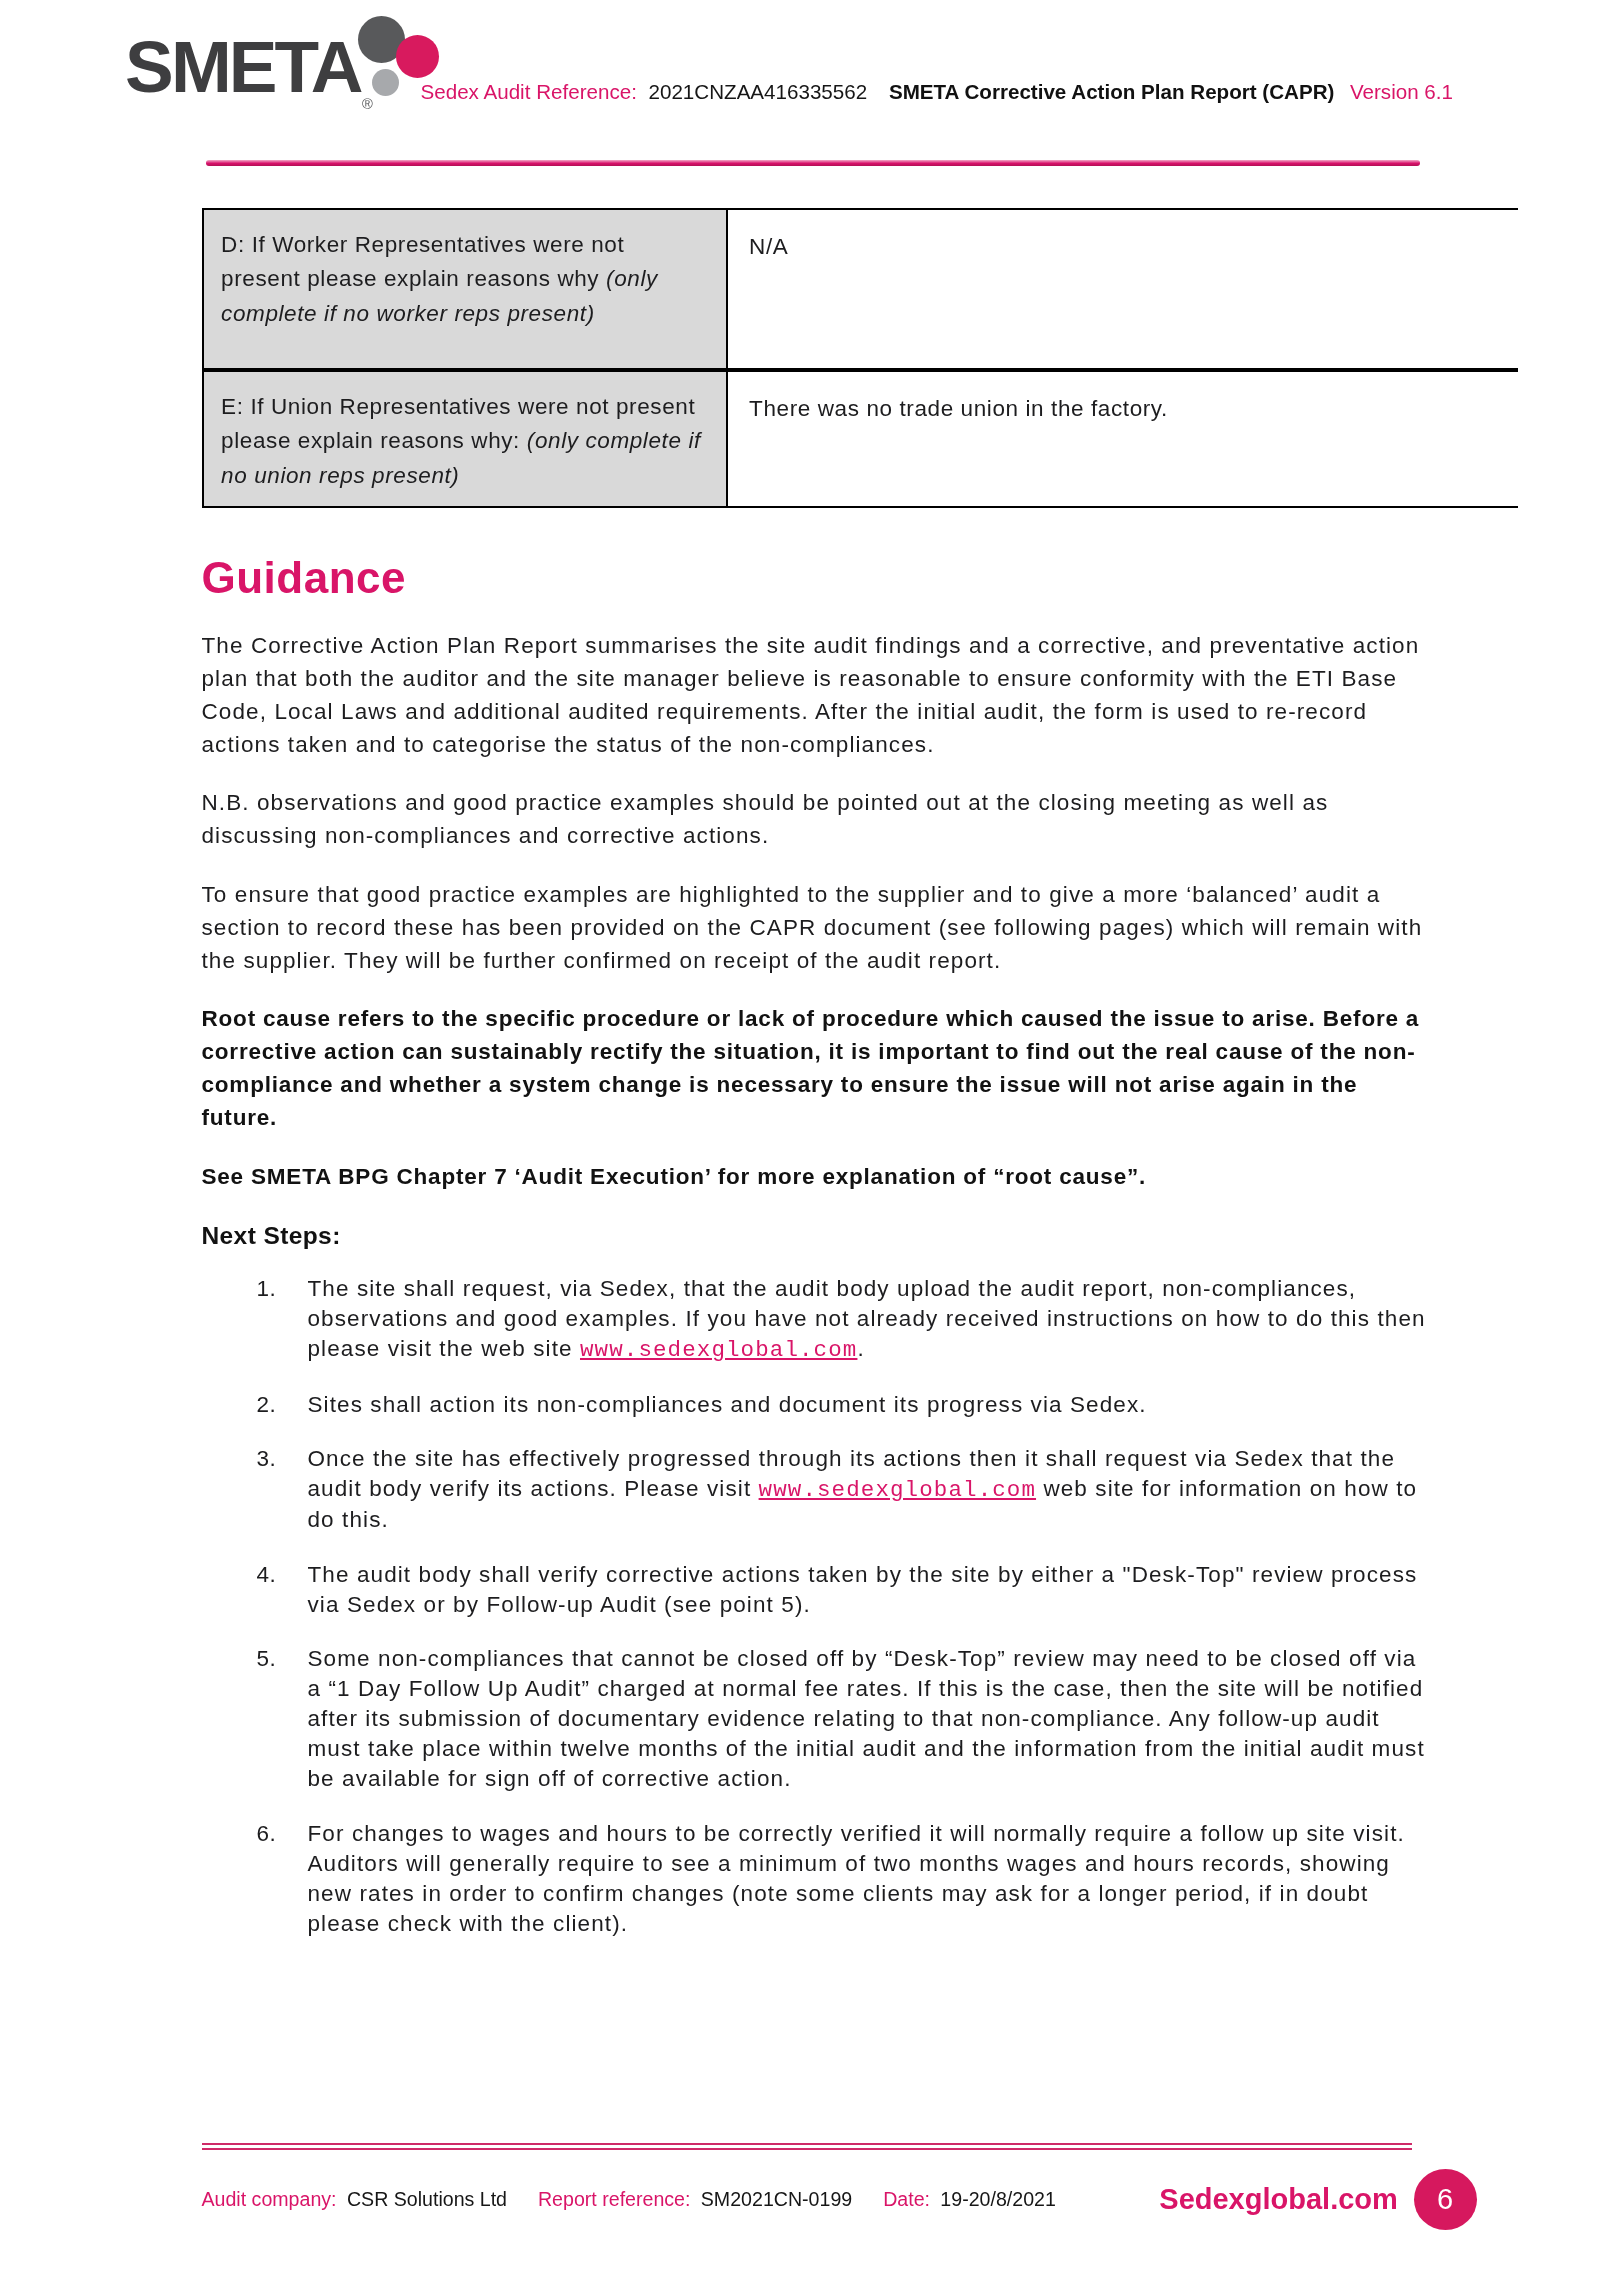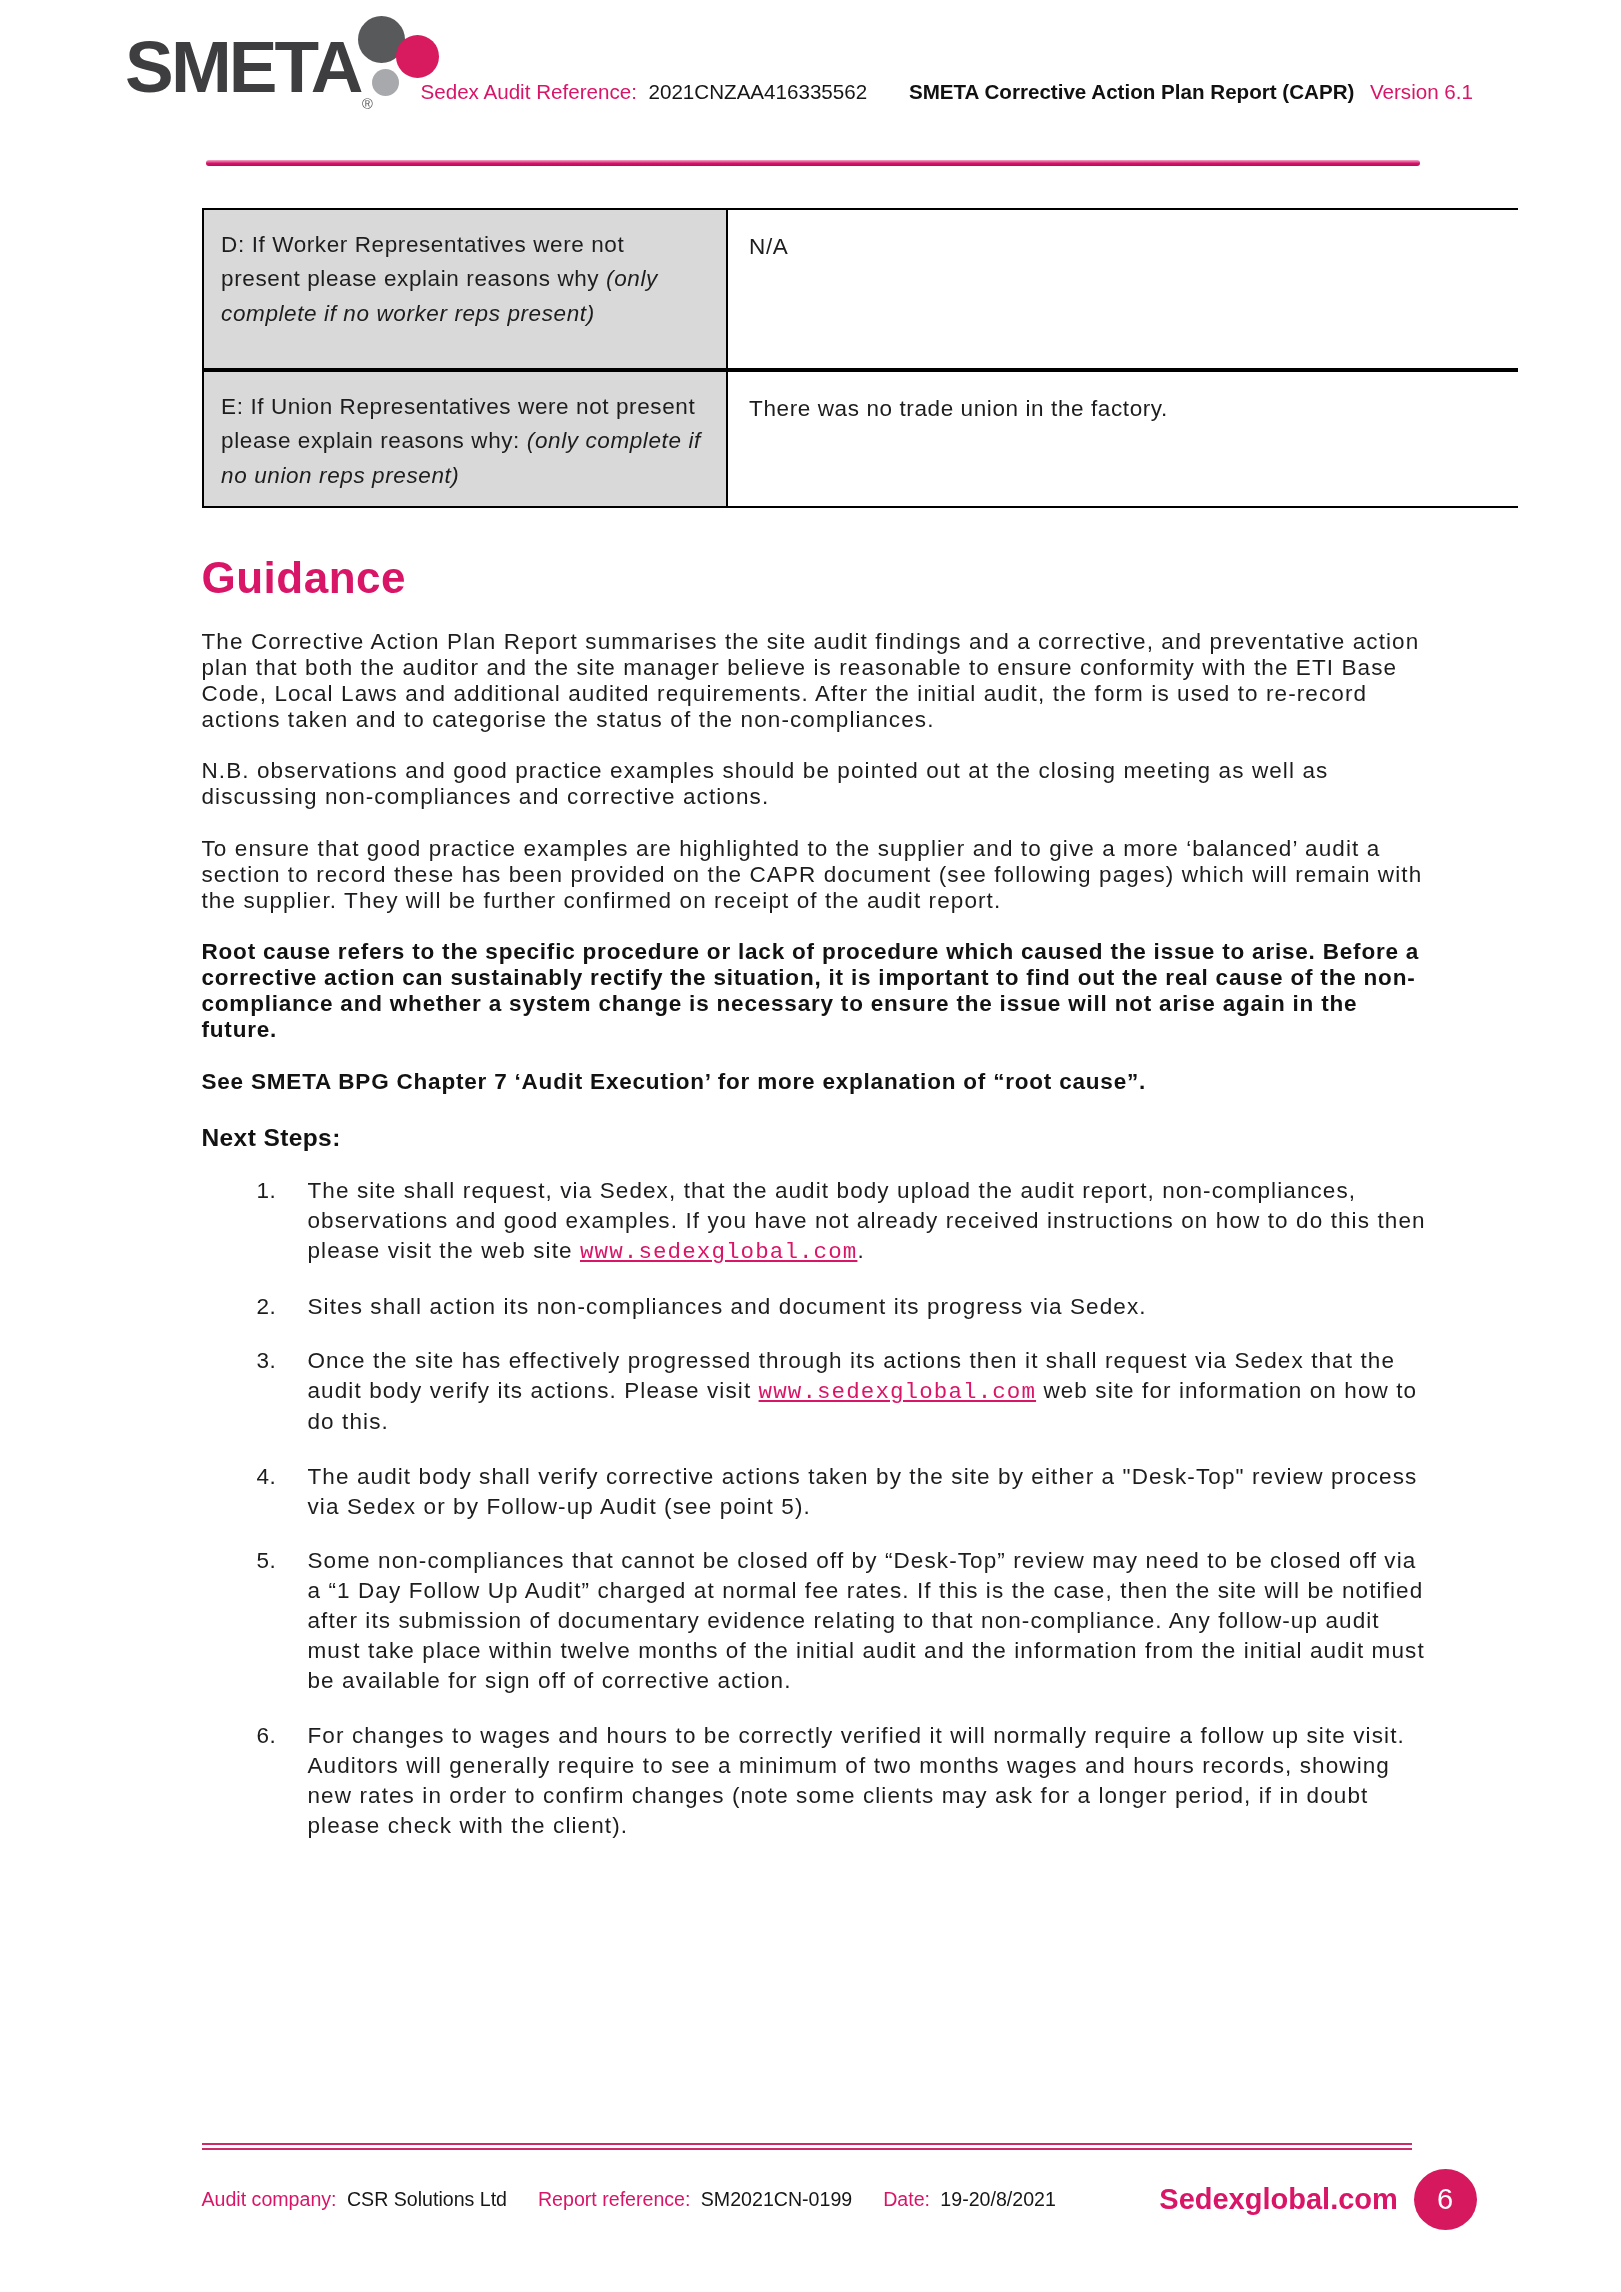--- a/index.html
+++ b/index.html
@@ -19,21 +19,21 @@
   }
   .logo-reg { position:absolute; left:237px; top:82px; font-size:14.7px; color:#58595b; }
   .dot { position:absolute; border-radius:50%; }
   .dot-dark { left:233px; top:2px;  width:47px; height:47px; background:#58595b; z-index:1; }
   .dot-gray { left:247px; top:55px; width:27.4px; height:27.4px; background:#a7a9ac; z-index:2; }
   .dot-pink { left:271px; top:21.6px; width:43px; height:43px; background:#d81a5e; z-index:3; }
 
   .hdr-meta { position:absolute; left:317px; top:80px; font-size:20.6px; white-space:nowrap; }
   .hdr-meta .pink { color:#d91568; }
   .hdr-meta .val  { color:#161616; margin-left:5.9px;margin-top:44px; }
-  .hdr-meta .ttl  { color:#111111; font-weight:700; margin-left:36px; }
+  .hdr-meta .ttl  { color:#111111; font-weight:700; margin-left:16px; }
   .hdr-meta .ver  { color:#d91568; margin-left:9.8px; }
 
   .rule-top {
     position:absolute; left:102px; right:98px; top:160px; height:5.9px;
     background:linear-gradient(180deg,#f3aac8 0%,#d8116b 55%,#b21054 100%);
     border-radius:2.9px;
   }
 
   
   .reps-table {
@@ -48,21 +48,21 @@
   .label-cell em { font-style:italic; }
   .value-cell { background:#ffffff; padding:19.6px 21.6px; line-height:1.5; }
   .row-d td { height:161px; }
   .row-e td { height:128px; }
 
   
   .content { margin:0 90px 0 98px; }
   .g-title {
     margin-top:45px; font-size:44px; font-weight:700; color:#d91568; letter-spacing:0.5px;
   }
-  .para { margin-top:25.5px; font-size:22.5px; line-height:26px; letter-spacing:1.1px; color:#1d1d1f; }
+  .para { margin-top:25.5px; font-size:22.5px; line-height:33px; letter-spacing:1.1px; color:#1d1d1f; }
   .h-sub { margin-top:29px; font-size:24.5px; font-weight:700; color:#121212; letter-spacing:0.4px; }
   .para.bold { font-weight:700; letter-spacing:0.8px; color:#121212; }
   .link { color:#d91568; text-decoration:underline; cursor:pointer;font-family:Liberation Mono, monospace; }
 
   .steps { margin-top:3.9px; }
   .step { display:flex; margin-top:24.5px; padding-left:55px; }
   .step-num { width:51px; flex:0 0 51px; font-size:22.5px; line-height:30px; letter-spacing:0.5px; }
   .step-text { flex:1; font-size:22.5px; line-height:30px; letter-spacing:1.1px; }
 
   

